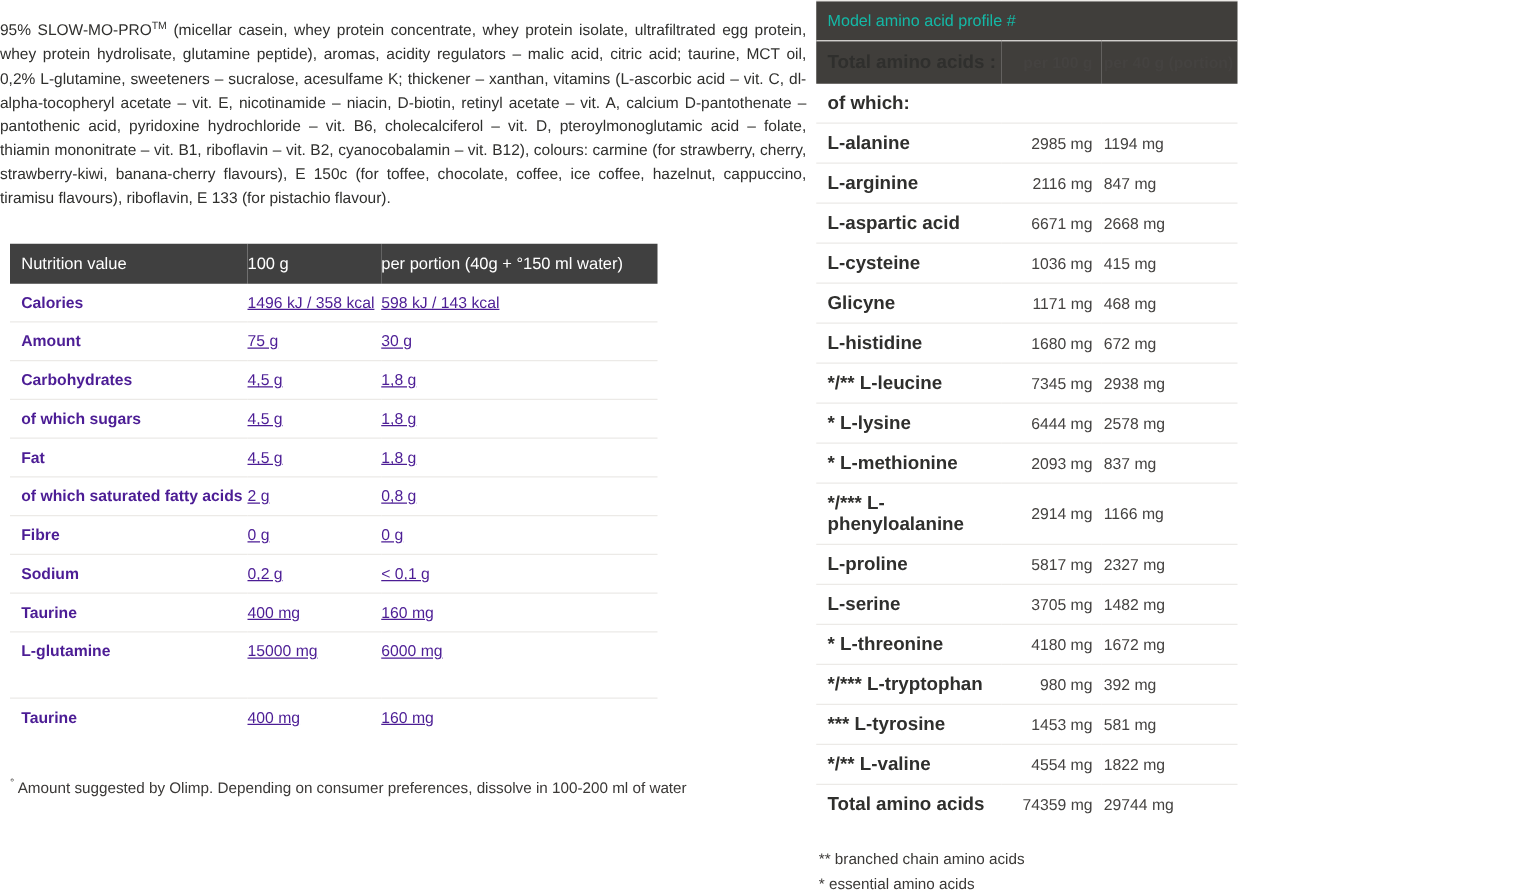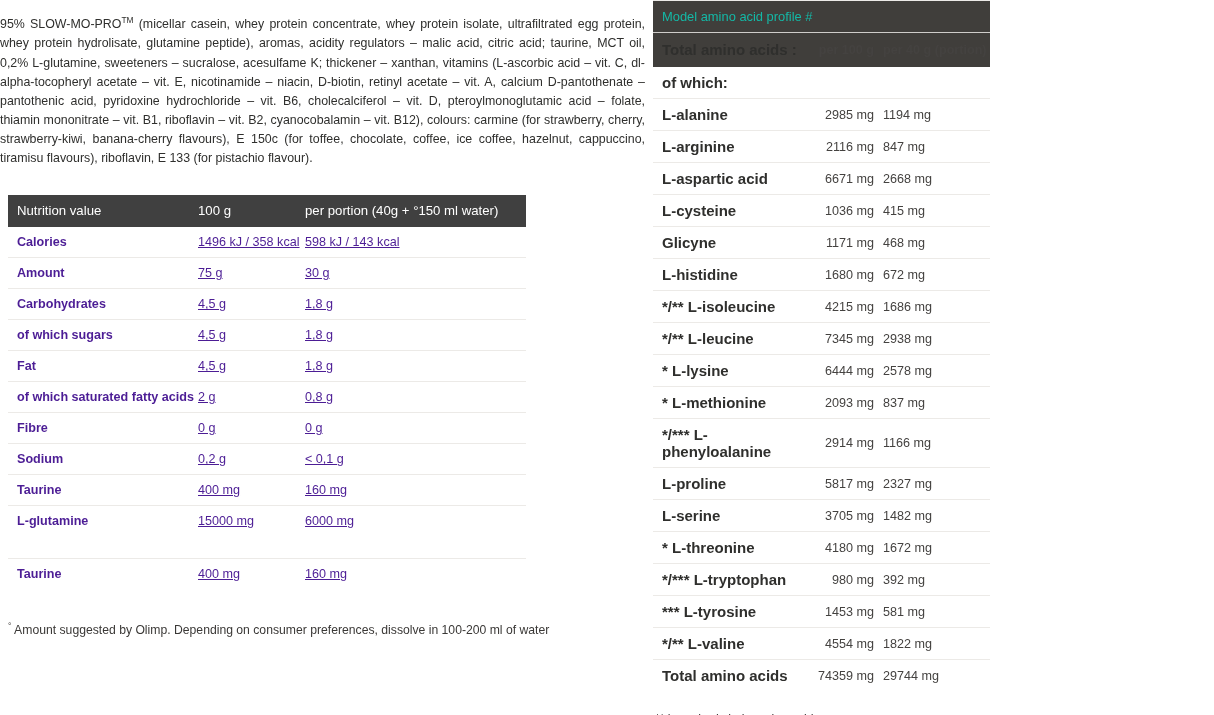--- a/index.html
+++ b/index.html
@@ -322,25 +322,20 @@
           <td class="c0">Glicyne</td>
           <td class="c1">1171 mg</td>
           <td class="c2">468 mg</td>
         </tr>
         <tr>
           <td class="c0">L-histidine</td>
           <td class="c1">1680 mg</td>
           <td class="c2">672 mg</td>
         </tr>
         <tr>
-          <td class="c0">*/** L-isoleucine</td>
-          <td class="c1">4215 mg</td>
-          <td class="c2">1686 mg</td>
-        </tr>
-        <tr>
           <td class="c0">*/** L-leucine</td>
           <td class="c1">7345 mg</td>
           <td class="c2">2938 mg</td>
         </tr>
         <tr>
           <td class="c0">* L-lysine</td>
           <td class="c1">6444 mg</td>
           <td class="c2">2578 mg</td>
         </tr>
         <tr>

